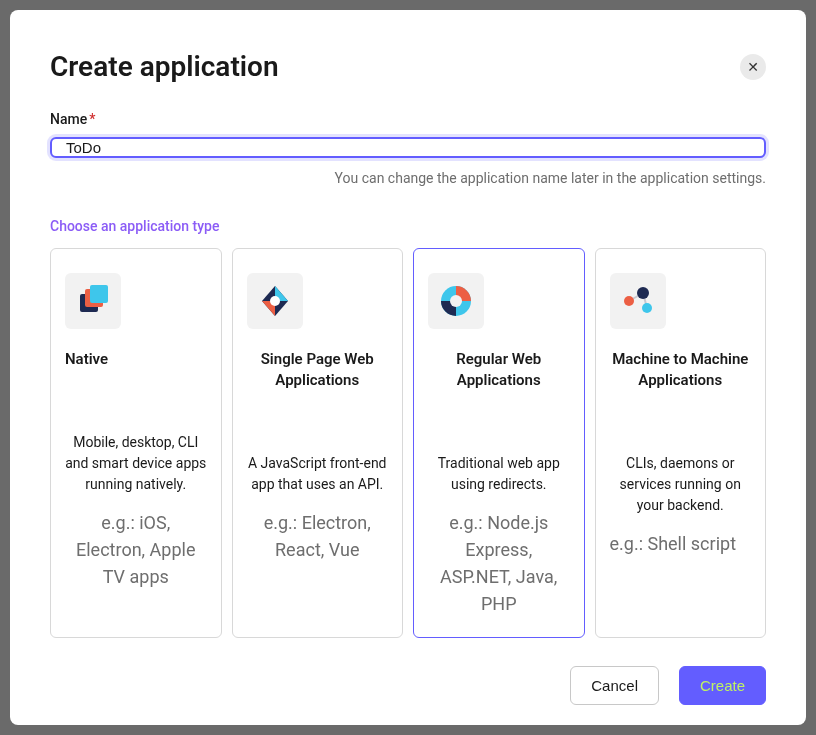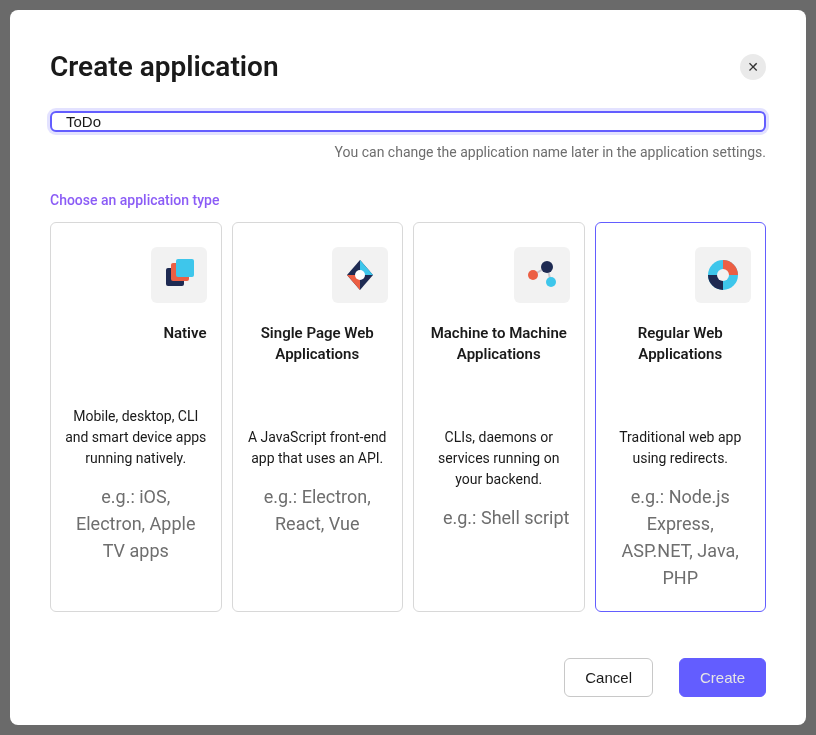--- a/index.html
+++ b/index.html
@@ -85,21 +85,21 @@
     }
     .card {
       border: 1px solid #d8d8d8;
       border-radius: 6px;
       padding: 24px 14px 20px 14px;
       text-align: center;
       cursor: pointer;
       background: #fff;
       display: flex;
       flex-direction: column;
-      align-items: flex-end;
+      align-items: flex-start;
     }
     .card.selected {
       border: 1px solid #635dff;
     }
     .card-icon {
       width: 56px;
       height: 56px;
       background: #f2f2f2;
       border-radius: 6px;
       display: flex;
@@ -124,53 +124,56 @@
     .card-example {
       font-size: 18px;
       color: #6e6e6e;
       line-height: 1.5;
     }
     .footer {
       margin-top: auto;
       padding-top: 28px;
       display: flex;
       justify-content: flex-end;
-      gap: 26px;
+      gap: 20px;
       align-items: flex-end;
     }
     .btn {
       padding: 10px 20px;
       font-size: 15px;
       border-radius: 6px;
       cursor: pointer;
       border: 1px solid transparent;
     }
     .btn-secondary {
       background: #fff;
       border: 1px solid #c8c8c8;
       color: #1a1a1a;
     }
     .btn-primary {
       background: #635dff;
-      color: #e5e5e5;
+      color: #bef264;
       border: 1px solid #635dff;
     }
   </style>
 </head>
 <body>
 
 <div class="modal">
   <div class="modal-header">
     <h1 class="modal-title">Create application</h1>
     <button class="close-btn">
       <span>✕</span>
     </button>
   </div>
 
   <div>
+    <div class="field-label">
+      <span>Name</span><span class="required">*</span>
+    </div>
     <input class="name-input" type="text" value="ToDo" style="">
     <div class="hint">You can change the application name later in the application settings.</div>
   </div>
 
   <div class="section-label">Choose an application type</div>
 
   <div class="cards">
 
     <div class="card">
       <div class="card-icon">
@@ -190,50 +193,50 @@
         <svg width="34" height="34" viewBox="0 0 34 34">
           <polygon points="17,2 30,17 17,32 4,17" fill="#1e2a52"></polygon>
           <polygon points="17,2 30,17 17,17" fill="#3ec6eb"></polygon>
           <polygon points="17,17 17,32 4,17" fill="#ec5f44"></polygon>
           <circle cx="17" cy="17" r="5" fill="#fff"></circle>
         </svg>
       </div>
       <div class="card-title">Single Page Web Applications</div>
       <div class="card-desc">A JavaScript front-end app that uses an API.</div>
       <div class="card-example">e.g.: Electron, React, Vue</div>
+    </div>
+
+    <div class="card selected">
+      <div class="card-icon">
+        <svg width="34" height="34" viewBox="0 0 34 34">
+          <circle cx="17" cy="17" r="15" fill="#3ec6eb"></circle>
+          <path d="M 17 2 A 15 15 0 0 1 32 17 L 17 17 Z" fill="#ec5f44"></path>
+          <path d="M 17 32 A 15 15 0 0 1 2 17 L 17 17 Z" fill="#1e2a52"></path>
+          <circle cx="17" cy="17" r="6" fill="#f2f2f2"></circle>
+        </svg>
+      </div>
+      <div class="card-title">Regular Web Applications</div>
+      <div class="card-desc">Traditional web app using redirects.</div>
+      <div class="card-example">e.g.: Node.js Express, ASP.NET, Java, PHP</div>
     </div>
 
     <div class="card">
       <div class="card-icon">
         <svg width="34" height="34" viewBox="0 0 34 34">
           <line x1="22" y1="9" x2="8" y2="17" stroke="#c8c8d0" stroke-width="2"></line>
           <line x1="22" y1="9" x2="26" y2="24" stroke="#c8c8d0" stroke-width="2"></line>
           <circle cx="22" cy="9" r="6" fill="#1e2a52"></circle>
           <circle cx="8" cy="17" r="5" fill="#ec5f44"></circle>
           <circle cx="26" cy="24" r="5" fill="#3ec6eb"></circle>
         </svg>
       </div>
       <div class="card-title">Machine to Machine Applications</div>
       <div class="card-desc">CLIs, daemons or services running on your backend.</div>
       <div class="card-example">e.g.: Shell script</div>
     </div>
 
-    <div class="card selected">
-      <div class="card-icon">
-        <svg width="34" height="34" viewBox="0 0 34 34">
-          <circle cx="17" cy="17" r="15" fill="#3ec6eb"></circle>
-          <path d="M 17 2 A 15 15 0 0 1 32 17 L 17 17 Z" fill="#ec5f44"></path>
-          <path d="M 17 32 A 15 15 0 0 1 2 17 L 17 17 Z" fill="#1e2a52"></path>
-          <circle cx="17" cy="17" r="6" fill="#f2f2f2"></circle>
-        </svg>
-      </div>
-      <div class="card-title">Regular Web Applications</div>
-      <div class="card-desc">Traditional web app using redirects.</div>
-      <div class="card-example">e.g.: Node.js Express, ASP.NET, Java, PHP</div>
-    </div>
-
   </div>
 
   <div class="footer">
     <button class="btn btn-secondary">Cancel</button>
     <button class="btn btn-primary">Create</button>
   </div>
 </div>
 
 </body></html>

